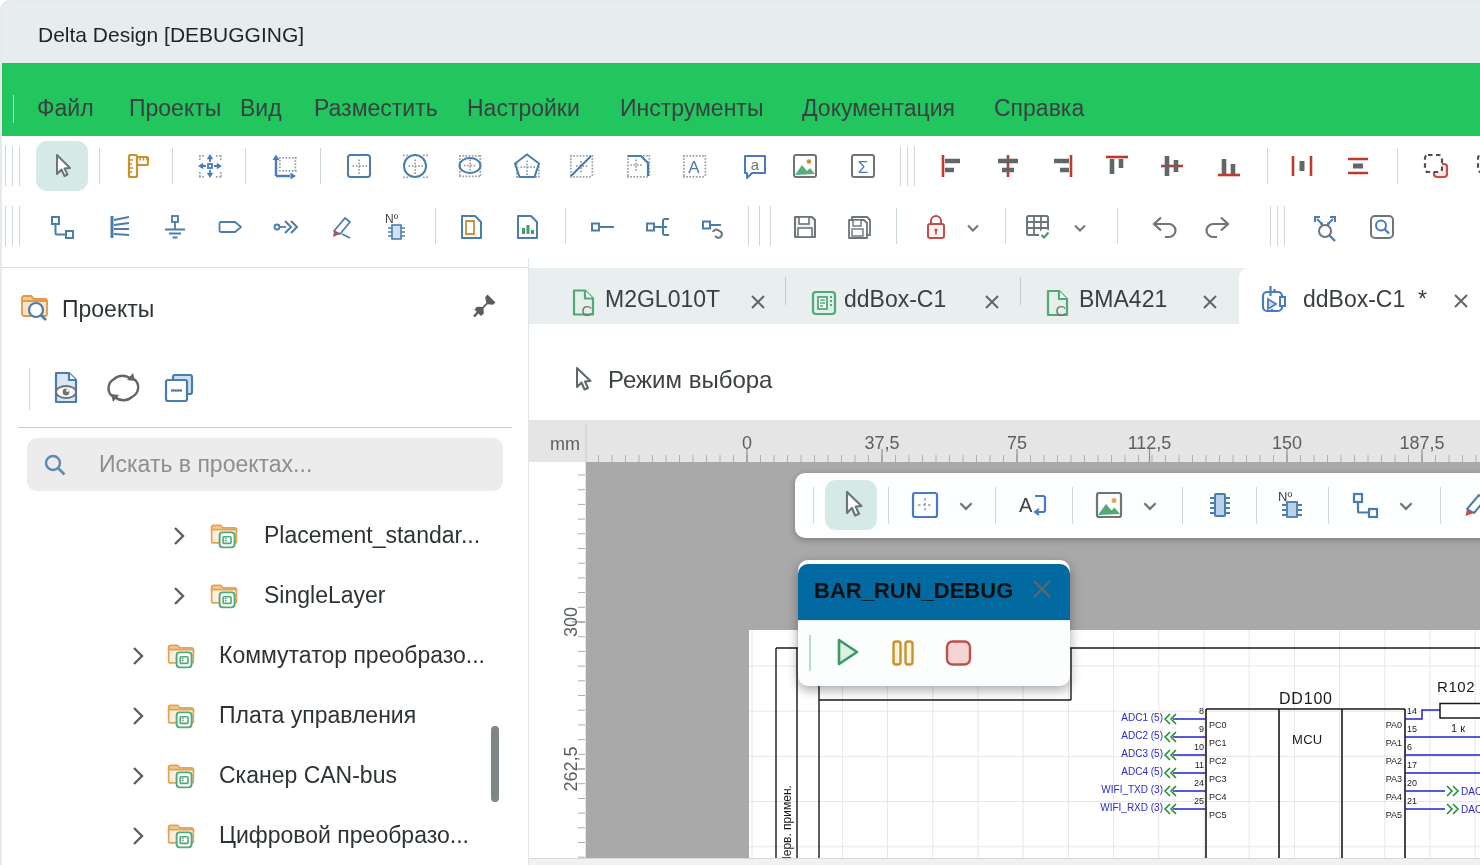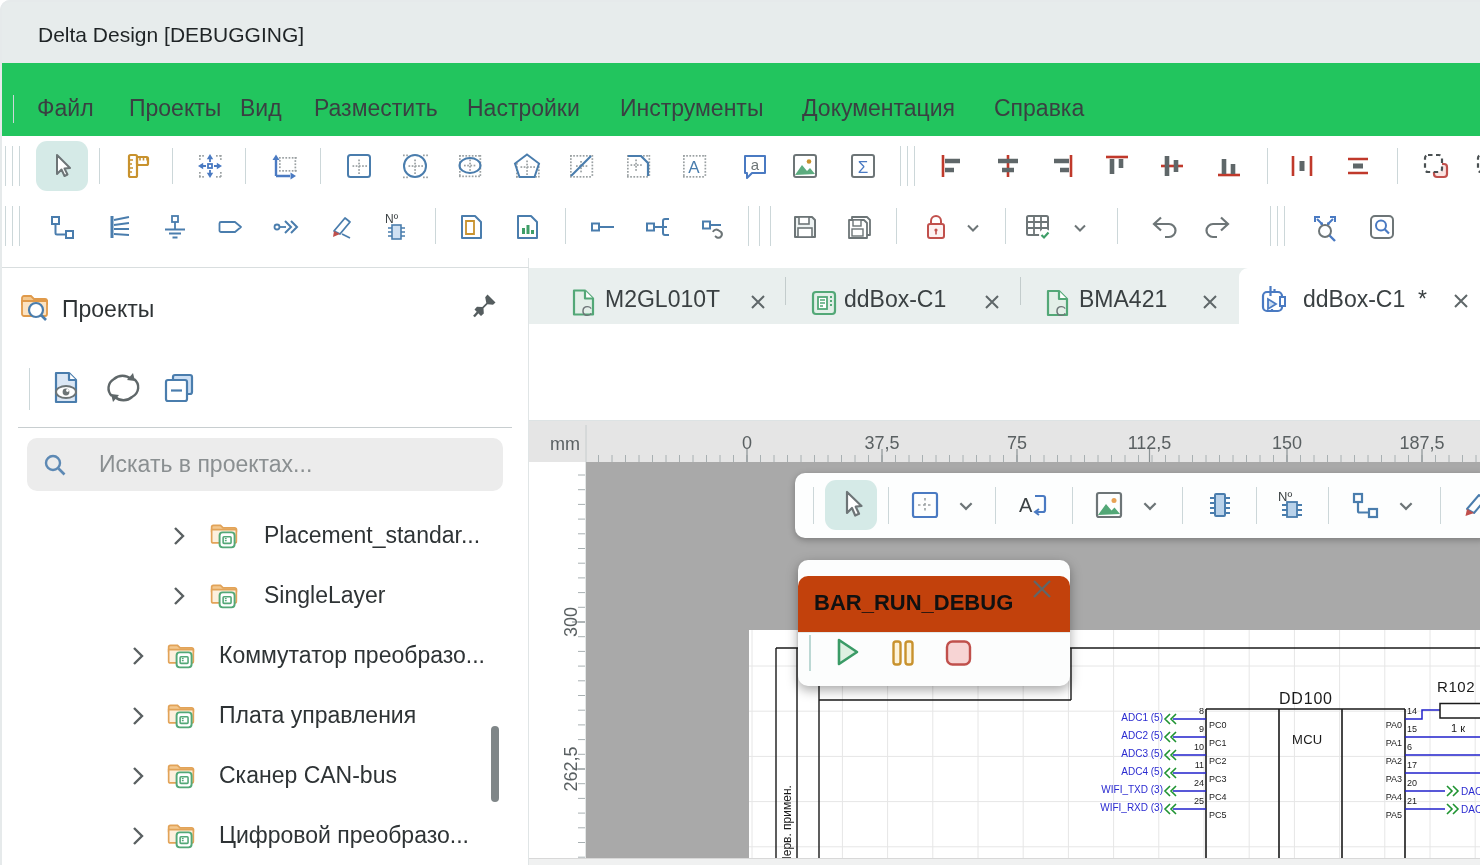--- a/index.html
+++ b/index.html
@@ -46,21 +46,21 @@
 .vnum { position:absolute; font-size:18px; color:#5a6062; transform:rotate(-90deg); white-space:nowrap; }
 
 #canvas { left:586px; top:462px; width:894px; height:396px; background:#a9a9a9; overflow:hidden; }
 #hscroll { left:529px; top:858px; width:951px; height:7px; background:#f0f1f1; border-top:1px solid #d8d8d8; z-index:45; }
 #page { position:absolute; left:163px; top:168px; width:731px; height:228px; background:#fff; }
 
 #ftoolbar { position:absolute; left:795px; top:473px; width:695px; height:65px; background:#fdfefe; border-radius:10px; box-shadow:0 2px 7px rgba(0,0,0,0.28); }
 #ftoolbar .fsep { position:absolute; top:14px; width:1px; height:37px; background:#ccd7d9; }
 
 #rundlg { position:absolute; left:798px; top:560px; width:272px; height:126px; background:#fcfdfd; border-radius:10px; box-shadow:0 4px 12px rgba(0,0,0,0.35); }
-#rundlg .hd { position:absolute; left:0; top:16px; width:272px; height:57px; background:#c2410c; border-radius:10px 10px 0 0; border-bottom:1px solid #e2e9e9; }
+#rundlg .hd { position:absolute; left:0; top:4px; width:272px; height:57px; background:#0369a1; border-radius:10px 10px 0 0; border-bottom:1px solid #e2e9e9; }
 #rundlg .ttl { position:absolute; left:16px; top:14px; font-size:22px; font-weight:bold; color:#111; }
 
 #botdlg { position:absolute; left:1085px; top:815px; width:395px; height:44px; background:#fbfdfd; border-top-left-radius:18px; box-shadow:-2px -2px 8px rgba(0,0,0,0.18); z-index:40; }
 #botdlg .txt { position:absolute; left:61px; top:10px; font-size:24px; color:#3c4244; }
 
 .sch { position:absolute; white-space:nowrap; }
 </style>
 </head>
 <body>
 <div id="root">
@@ -794,20 +794,26 @@
       <svg style="position:absolute;left:21px;top:16px" width="30" height="30" viewBox="0 0 30 30" fill="none">
 <rect x="3" y="8" width="19" height="19" rx="4" stroke="#4a7ac2" stroke-width="2.2" fill="none"></rect>
 <path d="M10.5 2 V12 M14.5 5 V9" stroke="#4a7ac2" stroke-width="2.2"></path>
 <rect x="20" y="13" width="5" height="9" fill="#fff" stroke="#4a7ac2" stroke-width="2"></rect>
 <path d="M8 15 V25 L16 20 Z" fill="#cfe0f2" stroke="#4a7ac2" stroke-width="1.8"></path>
 <path d="M12 25 V28" stroke="#4a7ac2" stroke-width="2.2"></path>
       </svg>
       <div class="tablbl" style="left:64px">ddBox-C1 &nbsp;*</div>
       <svg style="position:absolute;left:212px;top:23px" width="20" height="20" viewBox="0 0 20 20" fill="none">
         <path d="M4 4 L16 16 M16 4 L4 16" stroke="#5f6769" stroke-width="2"></path>
+      </svg>
+    </div>
+  <div class="abs" id="modebar">
+      <div class="txt">Режим выбора</div>
+      <svg style="position:absolute;left:40px;top:41px" width="28" height="30" viewBox="0 0 28 30" fill="none">
+<path d="M8 3 L8 22 L12.5 17.5 L15.5 24.5 L19 23 L16 16.5 L21.5 16 Z" fill="#fff" stroke="#5f6769" stroke-width="2" stroke-linejoin="round"></path>
       </svg>
     </div>
   <div class="abs" id="hruler">
       <div id="mmlbl">mm</div>
       <svg style="position:absolute;left:0;top:0" width="951" height="42" viewBox="0 0 951 42" fill="none">
         <path d="M57 4 V42" stroke="#c6cccd" stroke-width="1"></path>
         <path d="M69.5 34 V41 M83.0 34 V41 M96.5 34 V41 M110.0 34 V41 M123.5 34 V41 M137.0 34 V41 M150.5 34 V41 M164.0 34 V41 M177.5 34 V41 M191.0 34 V41 M204.5 34 V41 M218.0 34 V41 M231.5 34 V41 M245.0 34 V41 M258.5 34 V41 M272.0 34 V41 M285.5 34 V41 M299.0 34 V41 M312.5 34 V41 M326.0 34 V41 M339.5 34 V41 M353.0 34 V41 M366.5 34 V41 M380.0 34 V41 M393.5 34 V41 M407.0 34 V41 M420.5 34 V41 M434.0 34 V41 M447.5 34 V41 M461.0 34 V41 M474.5 34 V41 M488.0 34 V41 M501.5 34 V41 M515.0 34 V41 M528.5 34 V41 M542.0 34 V41 M555.5 34 V41 M569.0 34 V41 M582.5 34 V41 M596.0 34 V41 M609.5 34 V41 M623.0 34 V41 M636.5 34 V41 M650.0 34 V41 M663.5 34 V41 M677.0 34 V41 M690.5 34 V41 M704.0 34 V41 M717.5 34 V41 M731.0 34 V41 M744.5 34 V41 M758.0 34 V41 M771.5 34 V41 M785.0 34 V41 M798.5 34 V41 M812.0 34 V41 M825.5 34 V41 M839.0 34 V41 M852.5 34 V41 M866.0 34 V41 M879.5 34 V41 M893.0 34 V41 M906.5 34 V41 M920.0 34 V41 M933.5 34 V41 M947.0 34 V41" stroke="#a8b0b2" stroke-width="1"></path>
         <path d="M218.0 28 V41 M353.0 28 V41 M488.0 28 V41 M620.5 28 V41 M758.0 28 V41 M893.0 28 V41" stroke="#8a9294" stroke-width="1.2"></path>
       </svg>
       <div class="num" style="left:218px">0</div>

